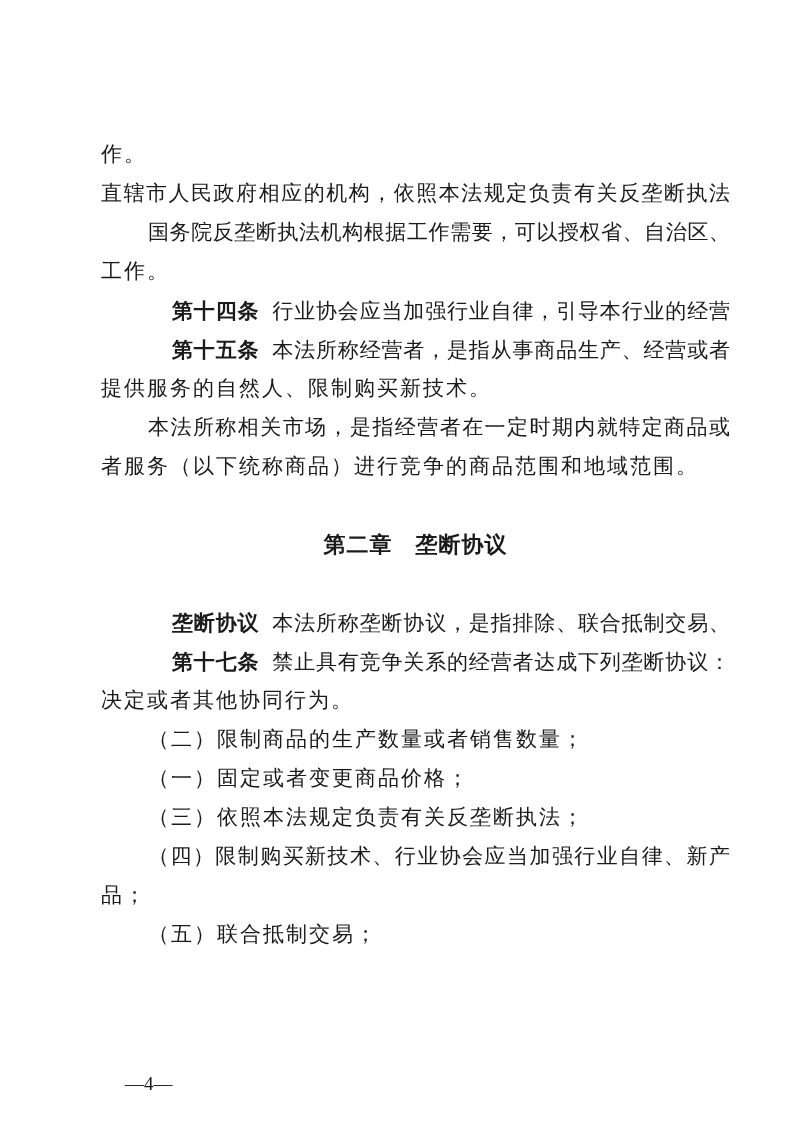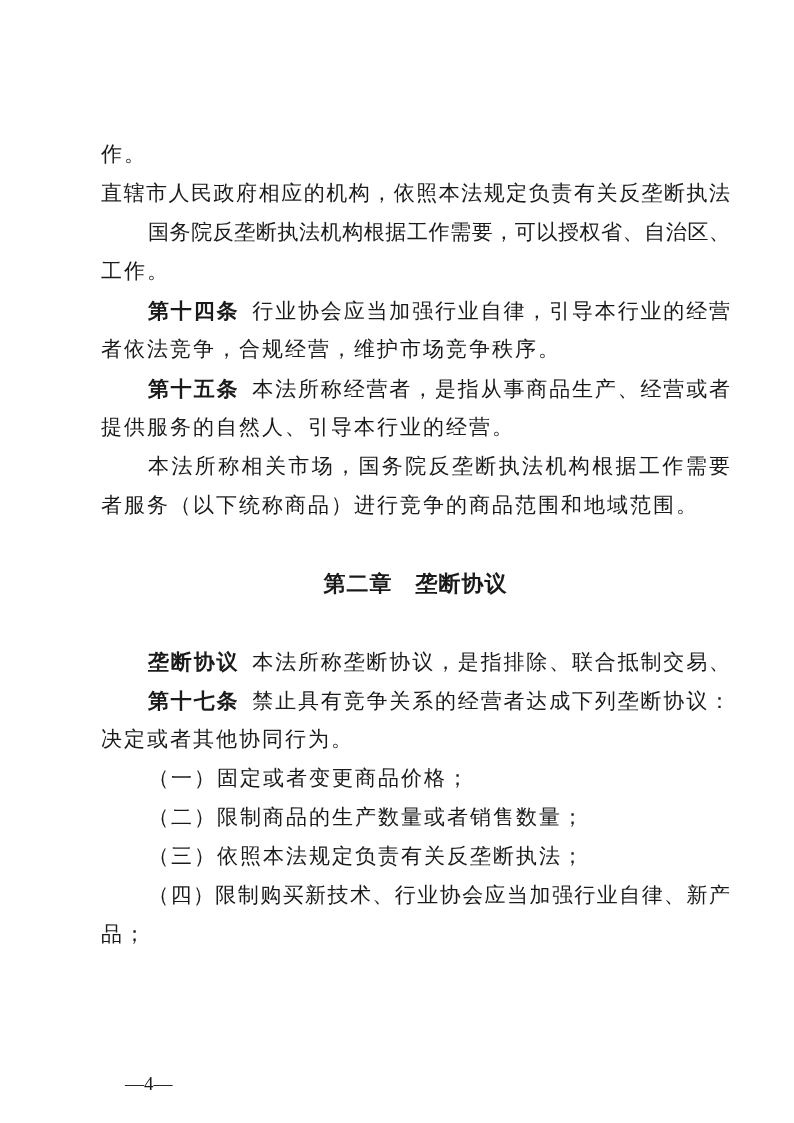--- a/index.html
+++ b/index.html
@@ -41,50 +41,51 @@
     text-align-last: center;
     font-weight: 700;
     font-size: 22px;
     letter-spacing: 1px;
     font-family: "Liberation Sans", "DejaVu Sans", sans-serif;
   }
   .article-label {
     font-weight: 700;
     font-family: "Liberation Sans", "DejaVu Sans", sans-serif;
     margin-right: 13px;
+    margin-left: 24px;
   }
   .footer {
     position: absolute;
     left: 125px; top: 1071px;
     font-size: 19px;
     line-height: 26px;
     color: #1a1a1a;
   }
 </style>
 </head>
 <body>
 
 <div class="page">
   <div class="content" id="doc-lines">
       <div class="line">作。</div>
       <div class="line justify">直辖市人民政府相应的机构，依照本法规定负责有关反垄断执法</div>
       <div class="line indent justify">国务院反垄断执法机构根据工作需要，可以授权省、自治区、</div>
       <div class="line">工作。</div>
       <div class="line indent justify"><span class="article-label">第十四条</span><span>行业协会应当加强行业自律，引导本行业的经营</span></div>
-      <div class="line">者依法竞争，合规经营，维护市场竞争秩序。</div>
       <div class="line indent justify"><span class="article-label">第十五条</span><span>本法所称经营者，是指从事商品生产、经营或者</span></div>
-      <div class="line">提供服务的自然人、引导本行业的经营。</div>
-      <div class="line indent justify">本法所称相关市场，国务院反垄断执法机构根据工作需要</div>
+      <div class="line">提供服务的自然人、限制购买新技术。</div>
+      <div class="line indent justify">本法所称相关市场，是指经营者在一定时期内就特定商品或</div>
       <div class="line">者服务（以下统称商品）进行竞争的商品范围和地域范围。</div>
       <div class="line spacer"></div>
       <div class="line heading">第二章　垄断协议</div>
       <div class="line spacer"></div>
       <div class="line indent justify"><span class="article-label">垄断协议</span><span>本法所称垄断协议，是指排除、联合抵制交易、</span></div>
       <div class="line indent justify"><span class="article-label">第十七条</span><span>禁止具有竞争关系的经营者达成下列垄断协议：</span></div>
       <div class="line">决定或者其他协同行为。</div>
+      <div class="line indent">（二）限制商品的生产数量或者销售数量；</div>
       <div class="line indent">（一）固定或者变更商品价格；</div>
-      <div class="line indent">（二）限制商品的生产数量或者销售数量；</div>
       <div class="line indent">（三）依照本法规定负责有关反垄断执法；</div>
       <div class="line indent justify">（四）限制购买新技术、行业协会应当加强行业自律、新产</div>
       <div class="line">品；</div>
+      <div class="line indent">（五）联合抵制交易；</div>
     </div>
   <div class="footer">—4—</div>
 </div>
 
 </body></html>

